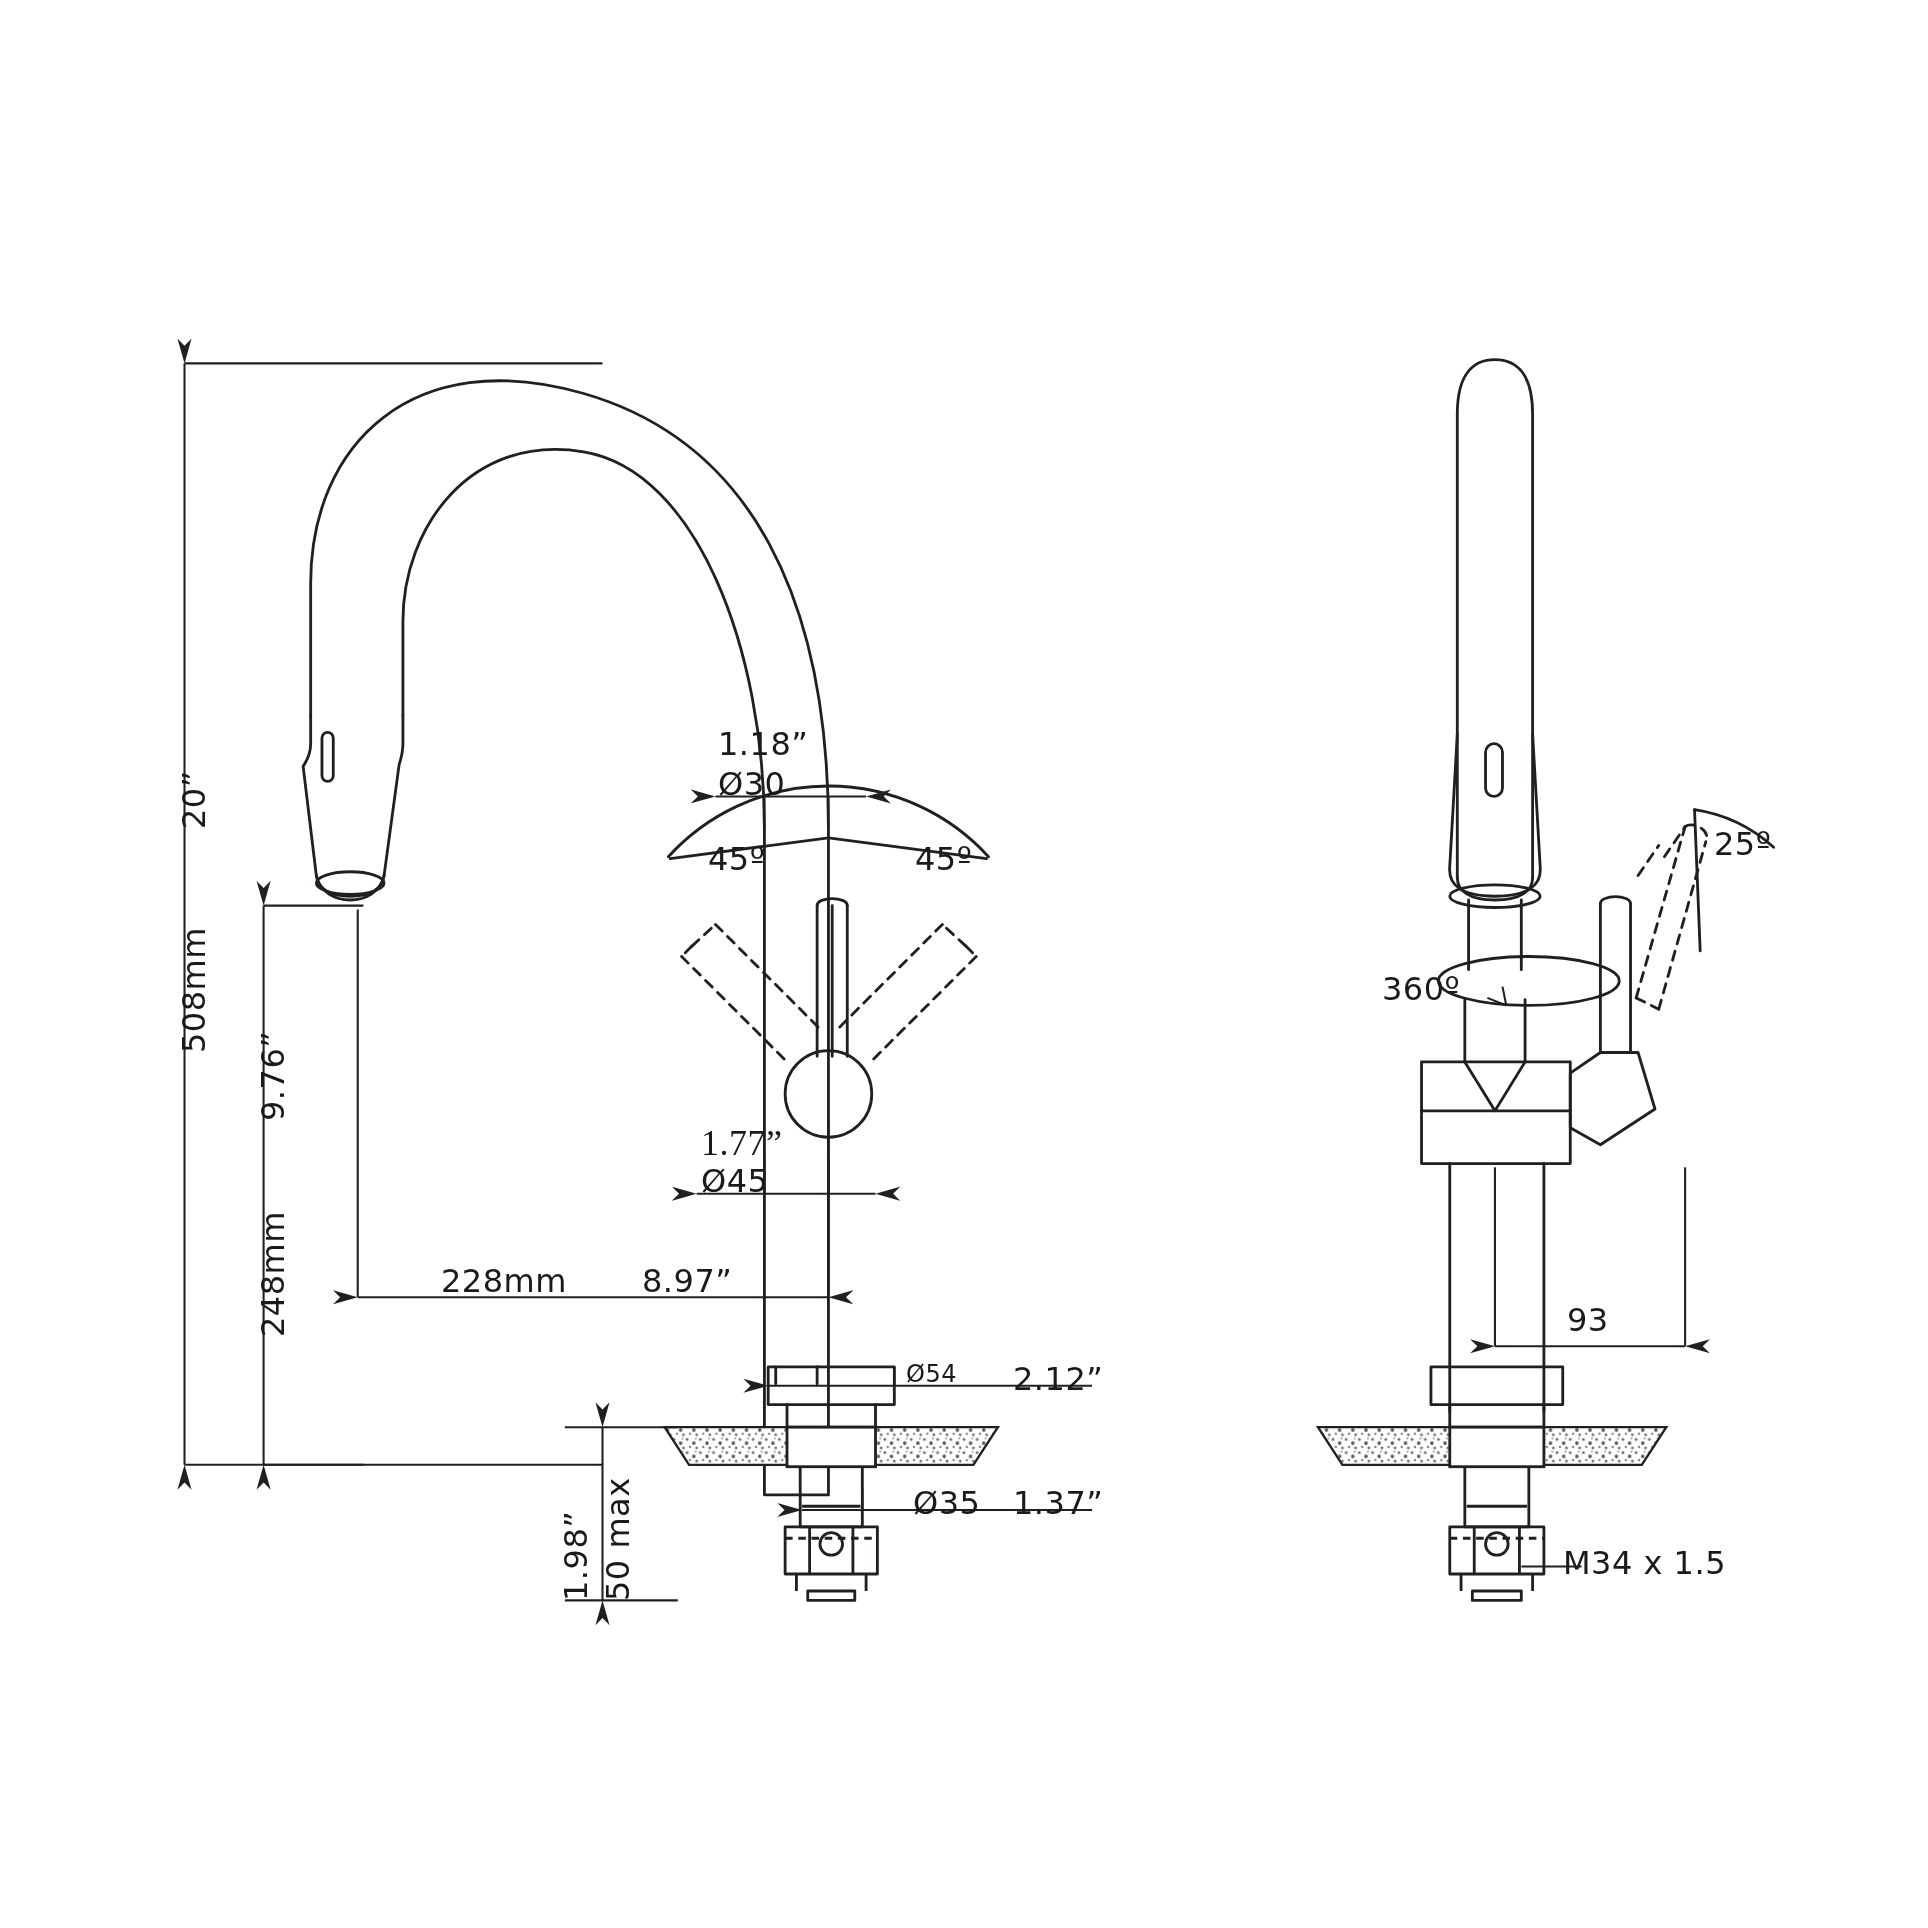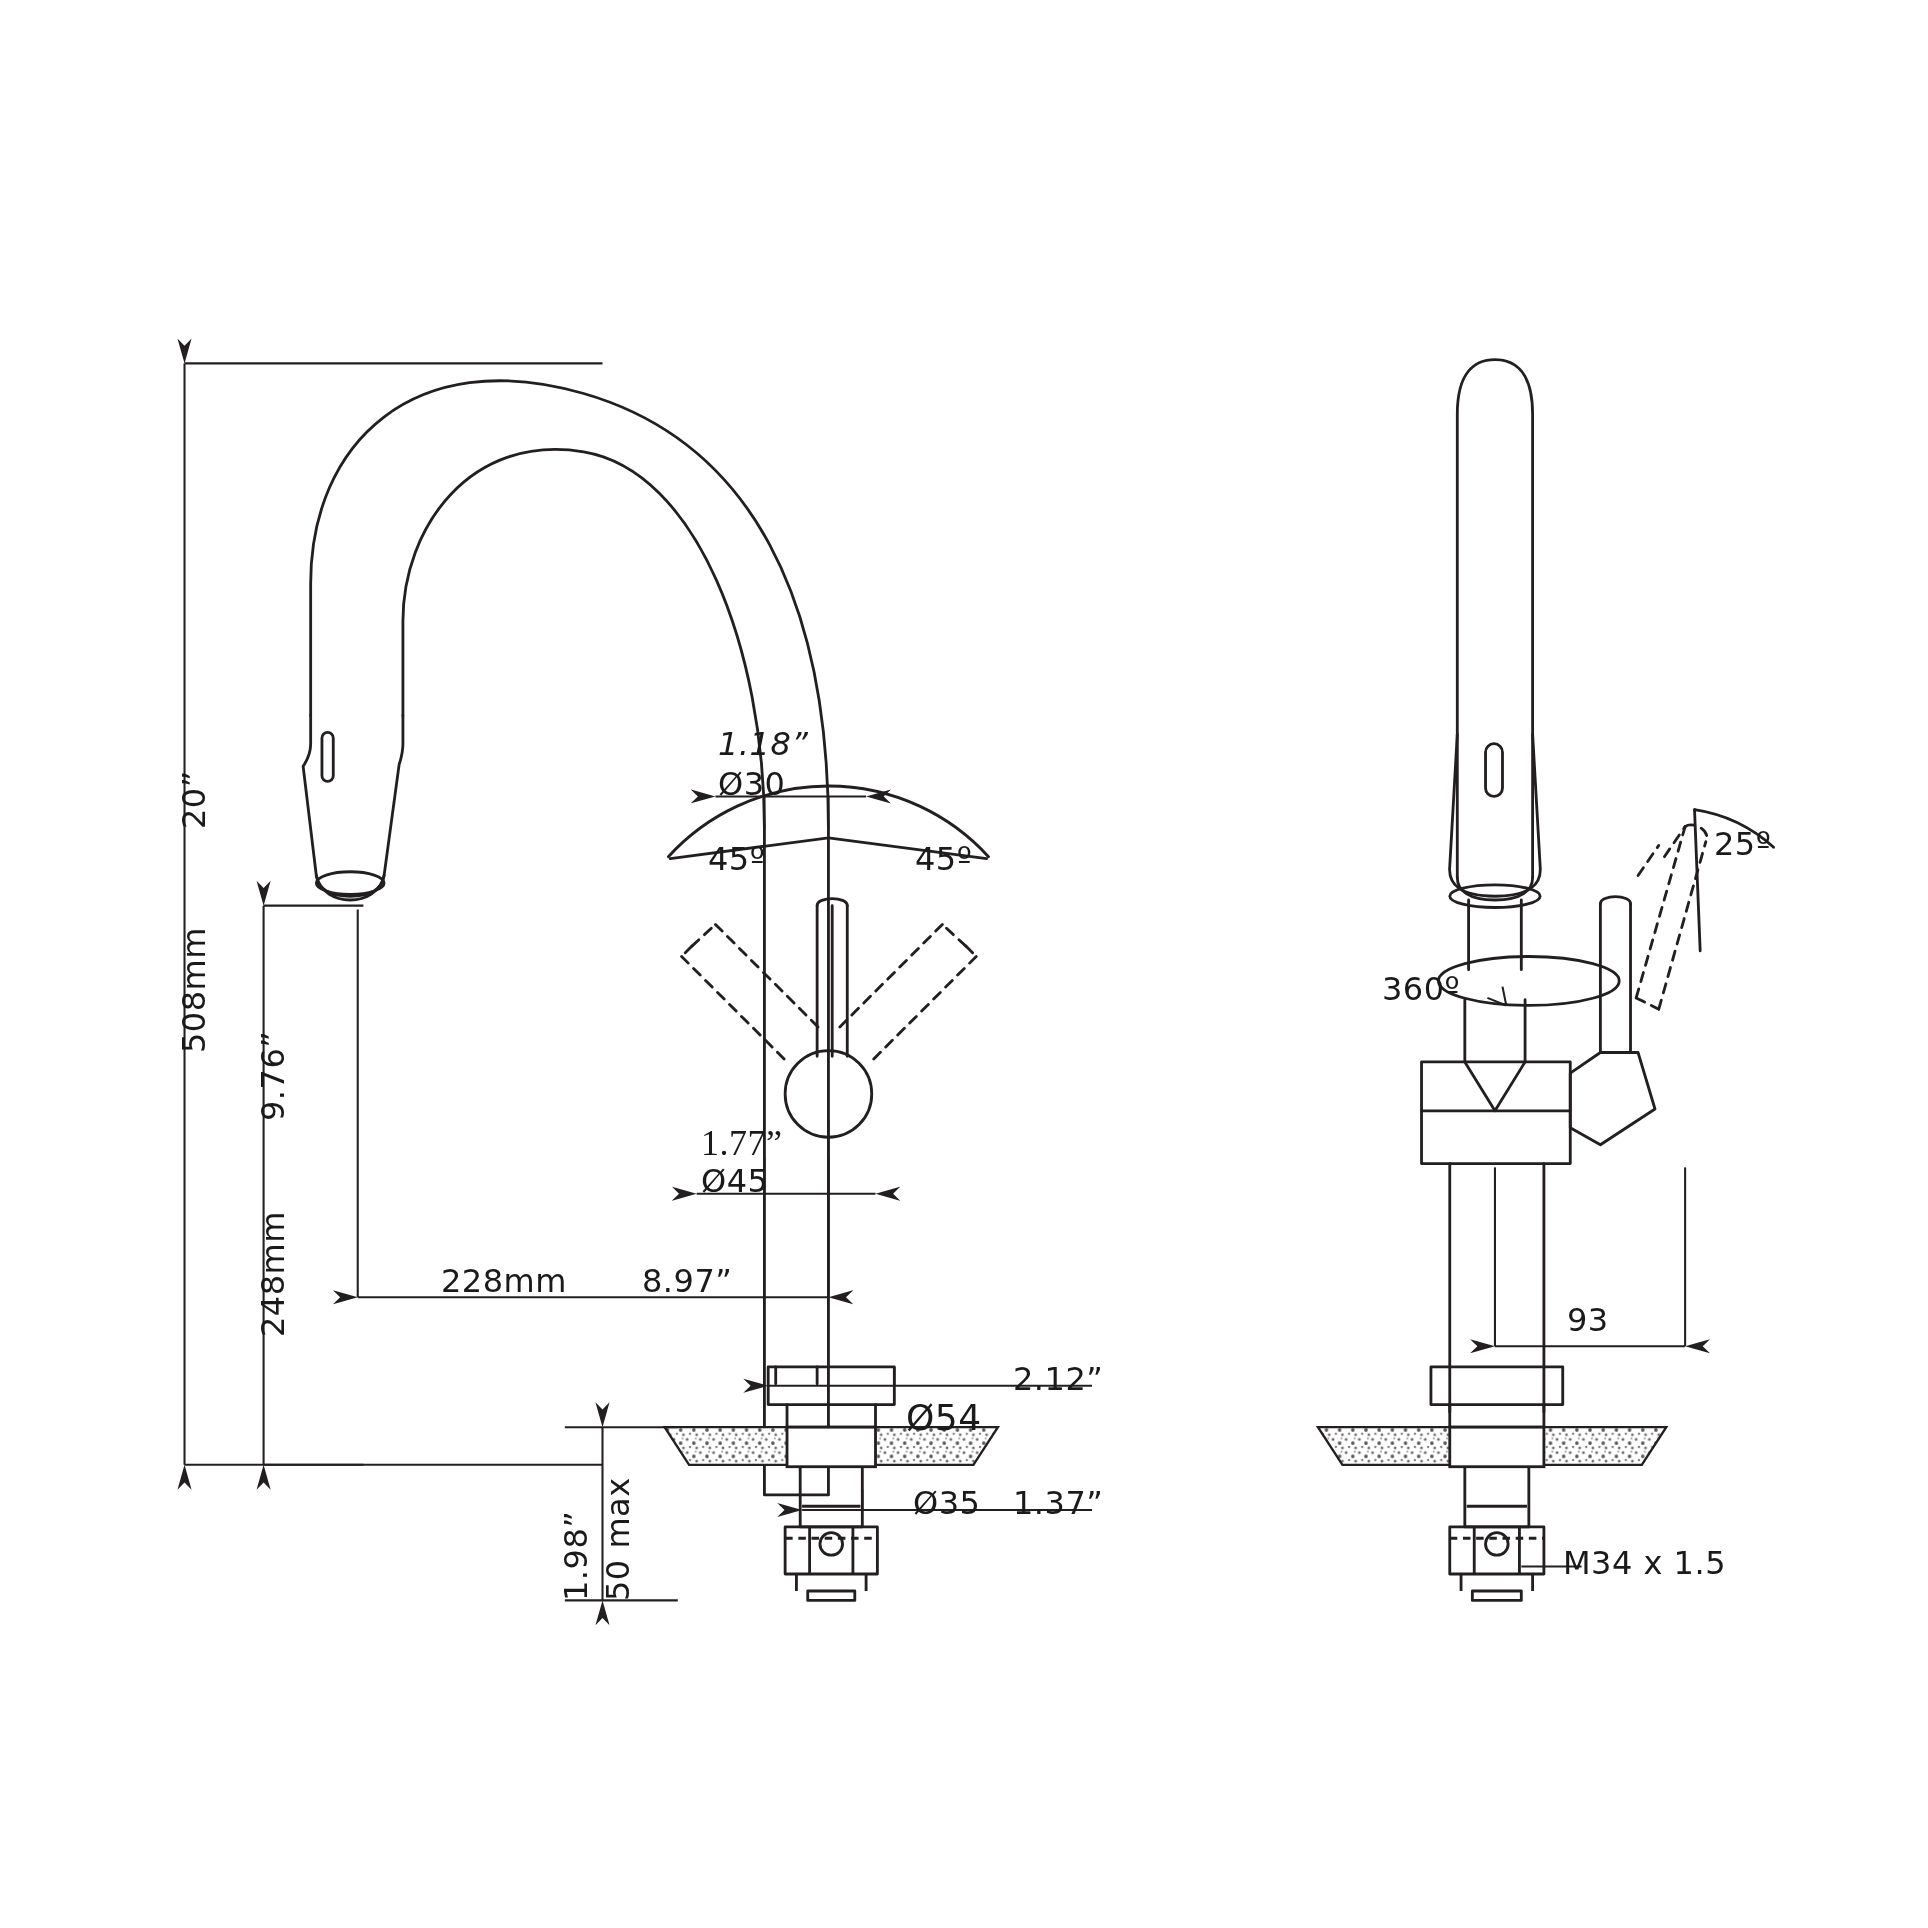--- a/index.html
+++ b/index.html
@@ -245,27 +245,27 @@
 
   <div class="lbl rot90" style="left:175px; top:1053px; font-size:32px;">508mm</div>
   <div class="lbl rot90" style="left:175px; top:829px; font-size:32px;">20”</div>
 
   <div class="lbl rot90" style="left:254px; top:1337px; font-size:32px;">248mm</div>
   <div class="lbl rot90" style="left:254px; top:1121px; font-size:32px;">9.76”</div>
 
   <div class="lbl" style="left:441px; top:1262px; font-size:32px;">228mm</div>
   <div class="lbl" style="left:642px; top:1262px; font-size:32px;text-align:center;">8.97”</div>
 
-  <div class="lbl" style="left:718px; top:725px; font-size:32px;font-style:italic;">1.18”</div>
+  <div class="lbl" style="left:718px; top:725px; font-size:32px;">1.18”</div>
   <div class="lbl" style="left:718px; top:765px; font-size:32px;">Ø30</div>
 
   <div class="lbl" style="left:701px; top:1122px; font-size:36px;font-family:Liberation Serif, serif;">1.77”</div>
   <div class="lbl" style="left:701px; top:1162px; font-size:32px;">Ø45</div>
 
-  <div class="lbl" style="left:906px; top:1360px; font-size:36px;margin-top:37px;">Ø54</div>
+  <div class="lbl" style="left:906px; top:1360px; font-size:24px;">Ø54</div>
   <div class="lbl" style="left:1013px; top:1360px; font-size:32px;">2.12”</div>
 
   <div class="lbl" style="left:906px; top:1484px; font-size:32px;margin-left:7px;">Ø35</div>
   <div class="lbl" style="left:1013px; top:1484px; font-size:32px;">1.37”</div>
 
   <div class="lbl rot90" style="left:557px; top:1601px; font-size:32px;">1.98”</div>
   <div class="lbl rot90" style="left:599px; top:1601px; font-size:32px;">50 max</div>
 
   <div class="lbl" style="left:708px; top:840px; font-size:32px;">45º</div>
   <div class="lbl" style="left:915px; top:840px; font-size:32px;">45º</div>

